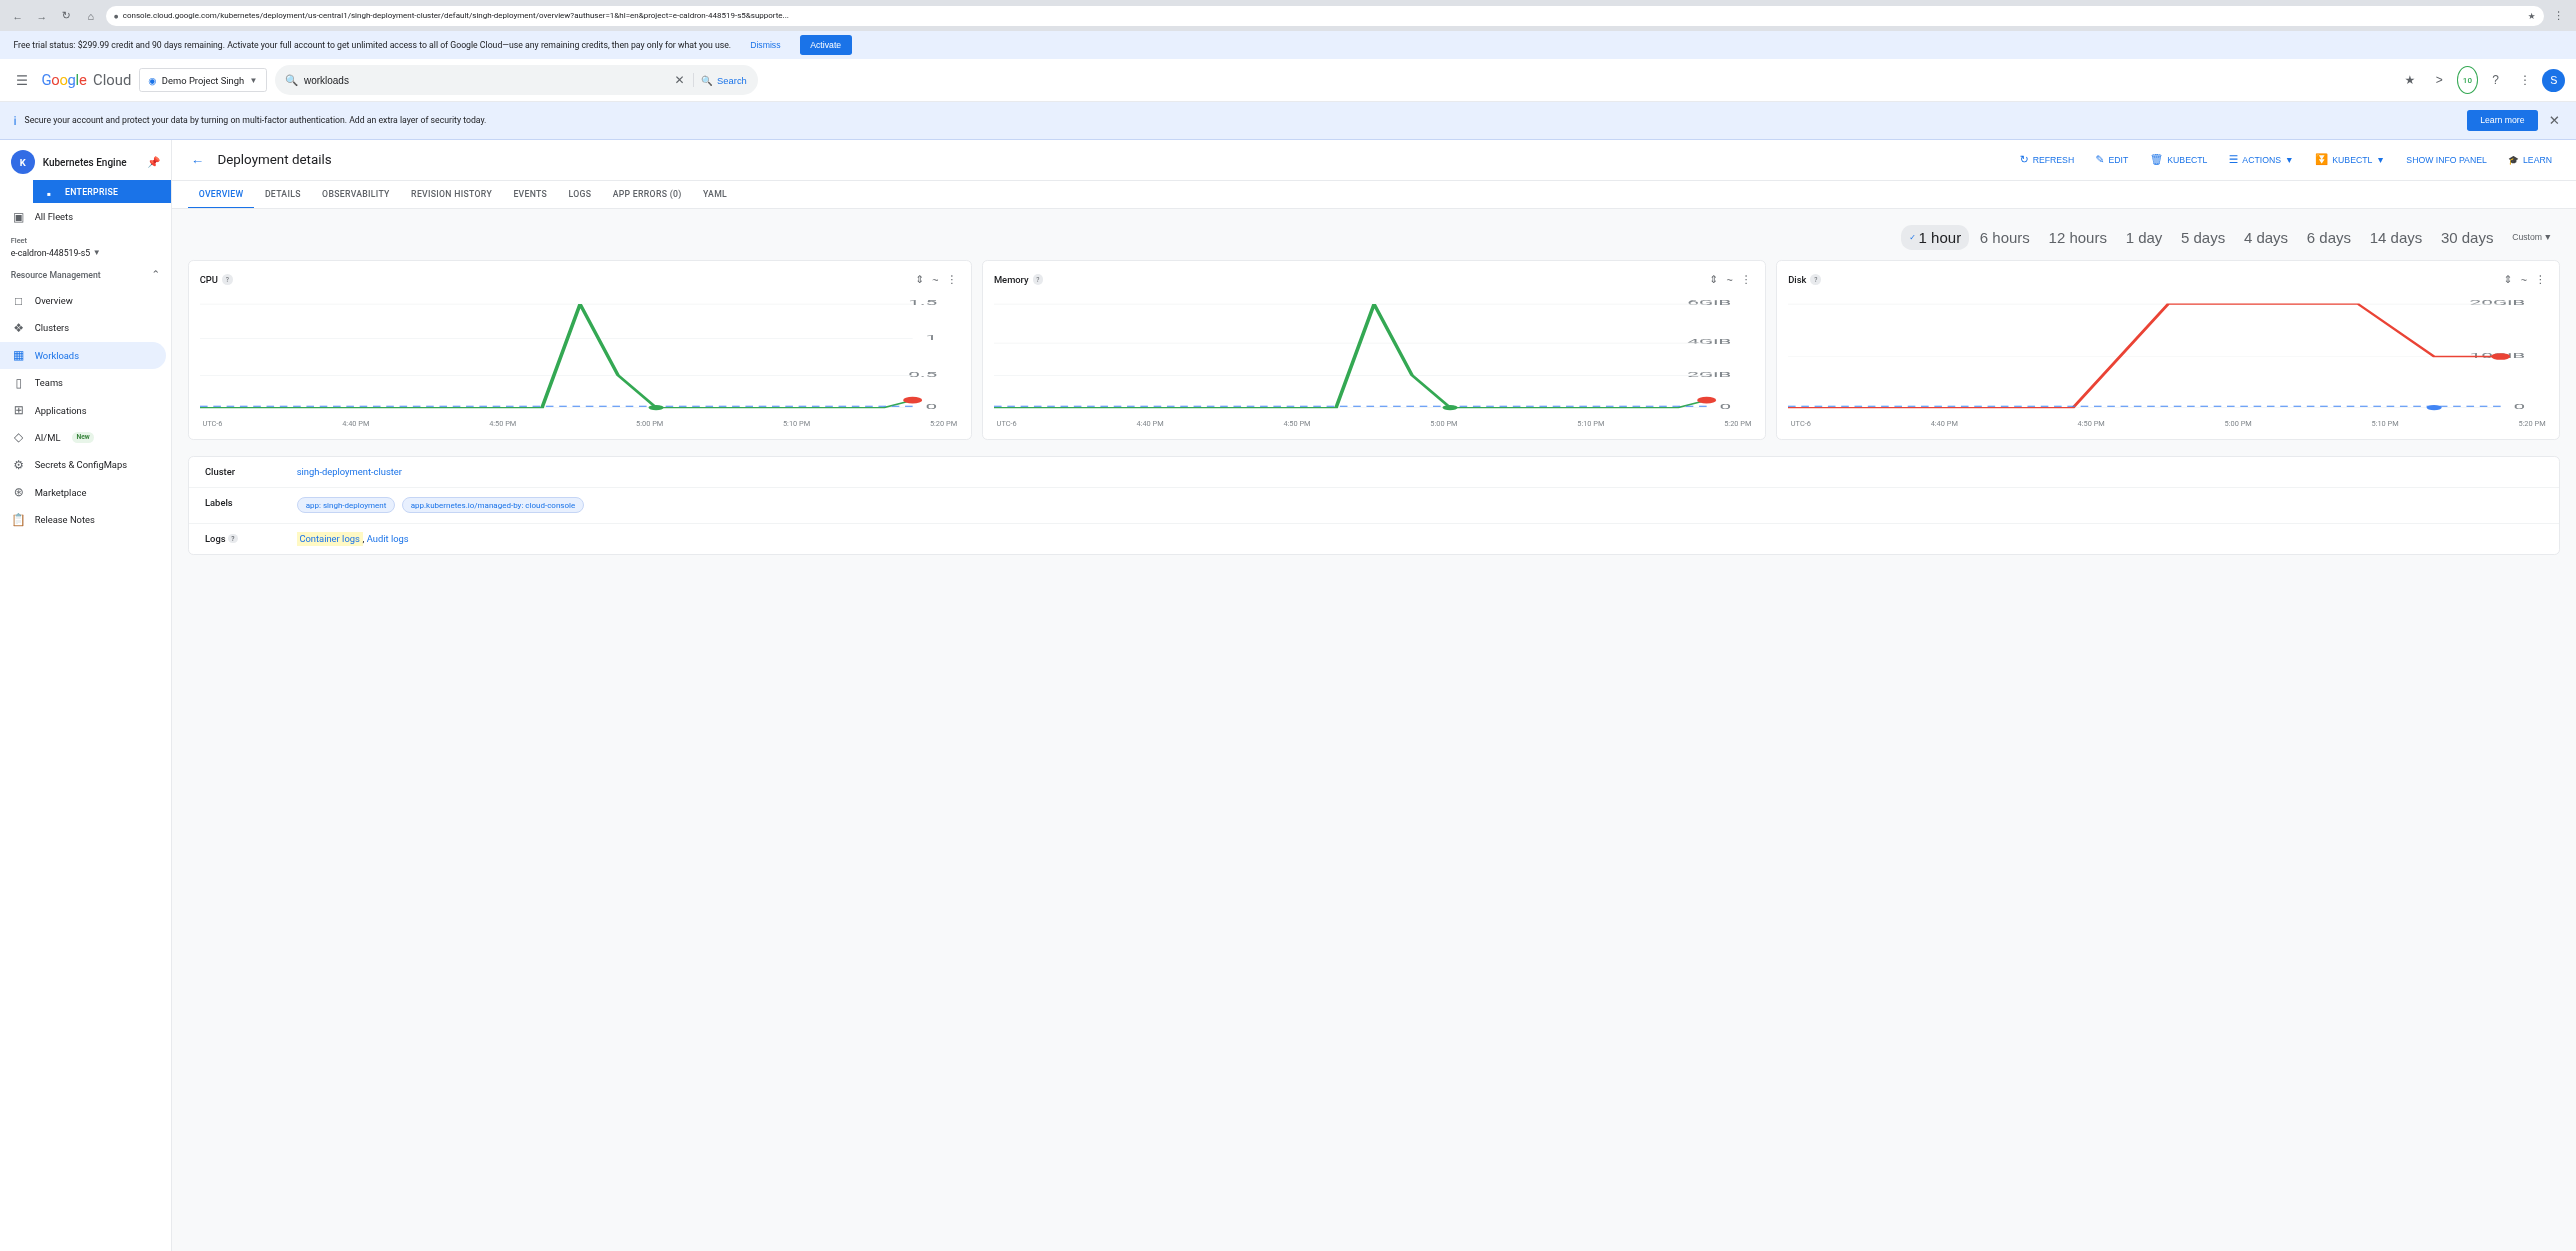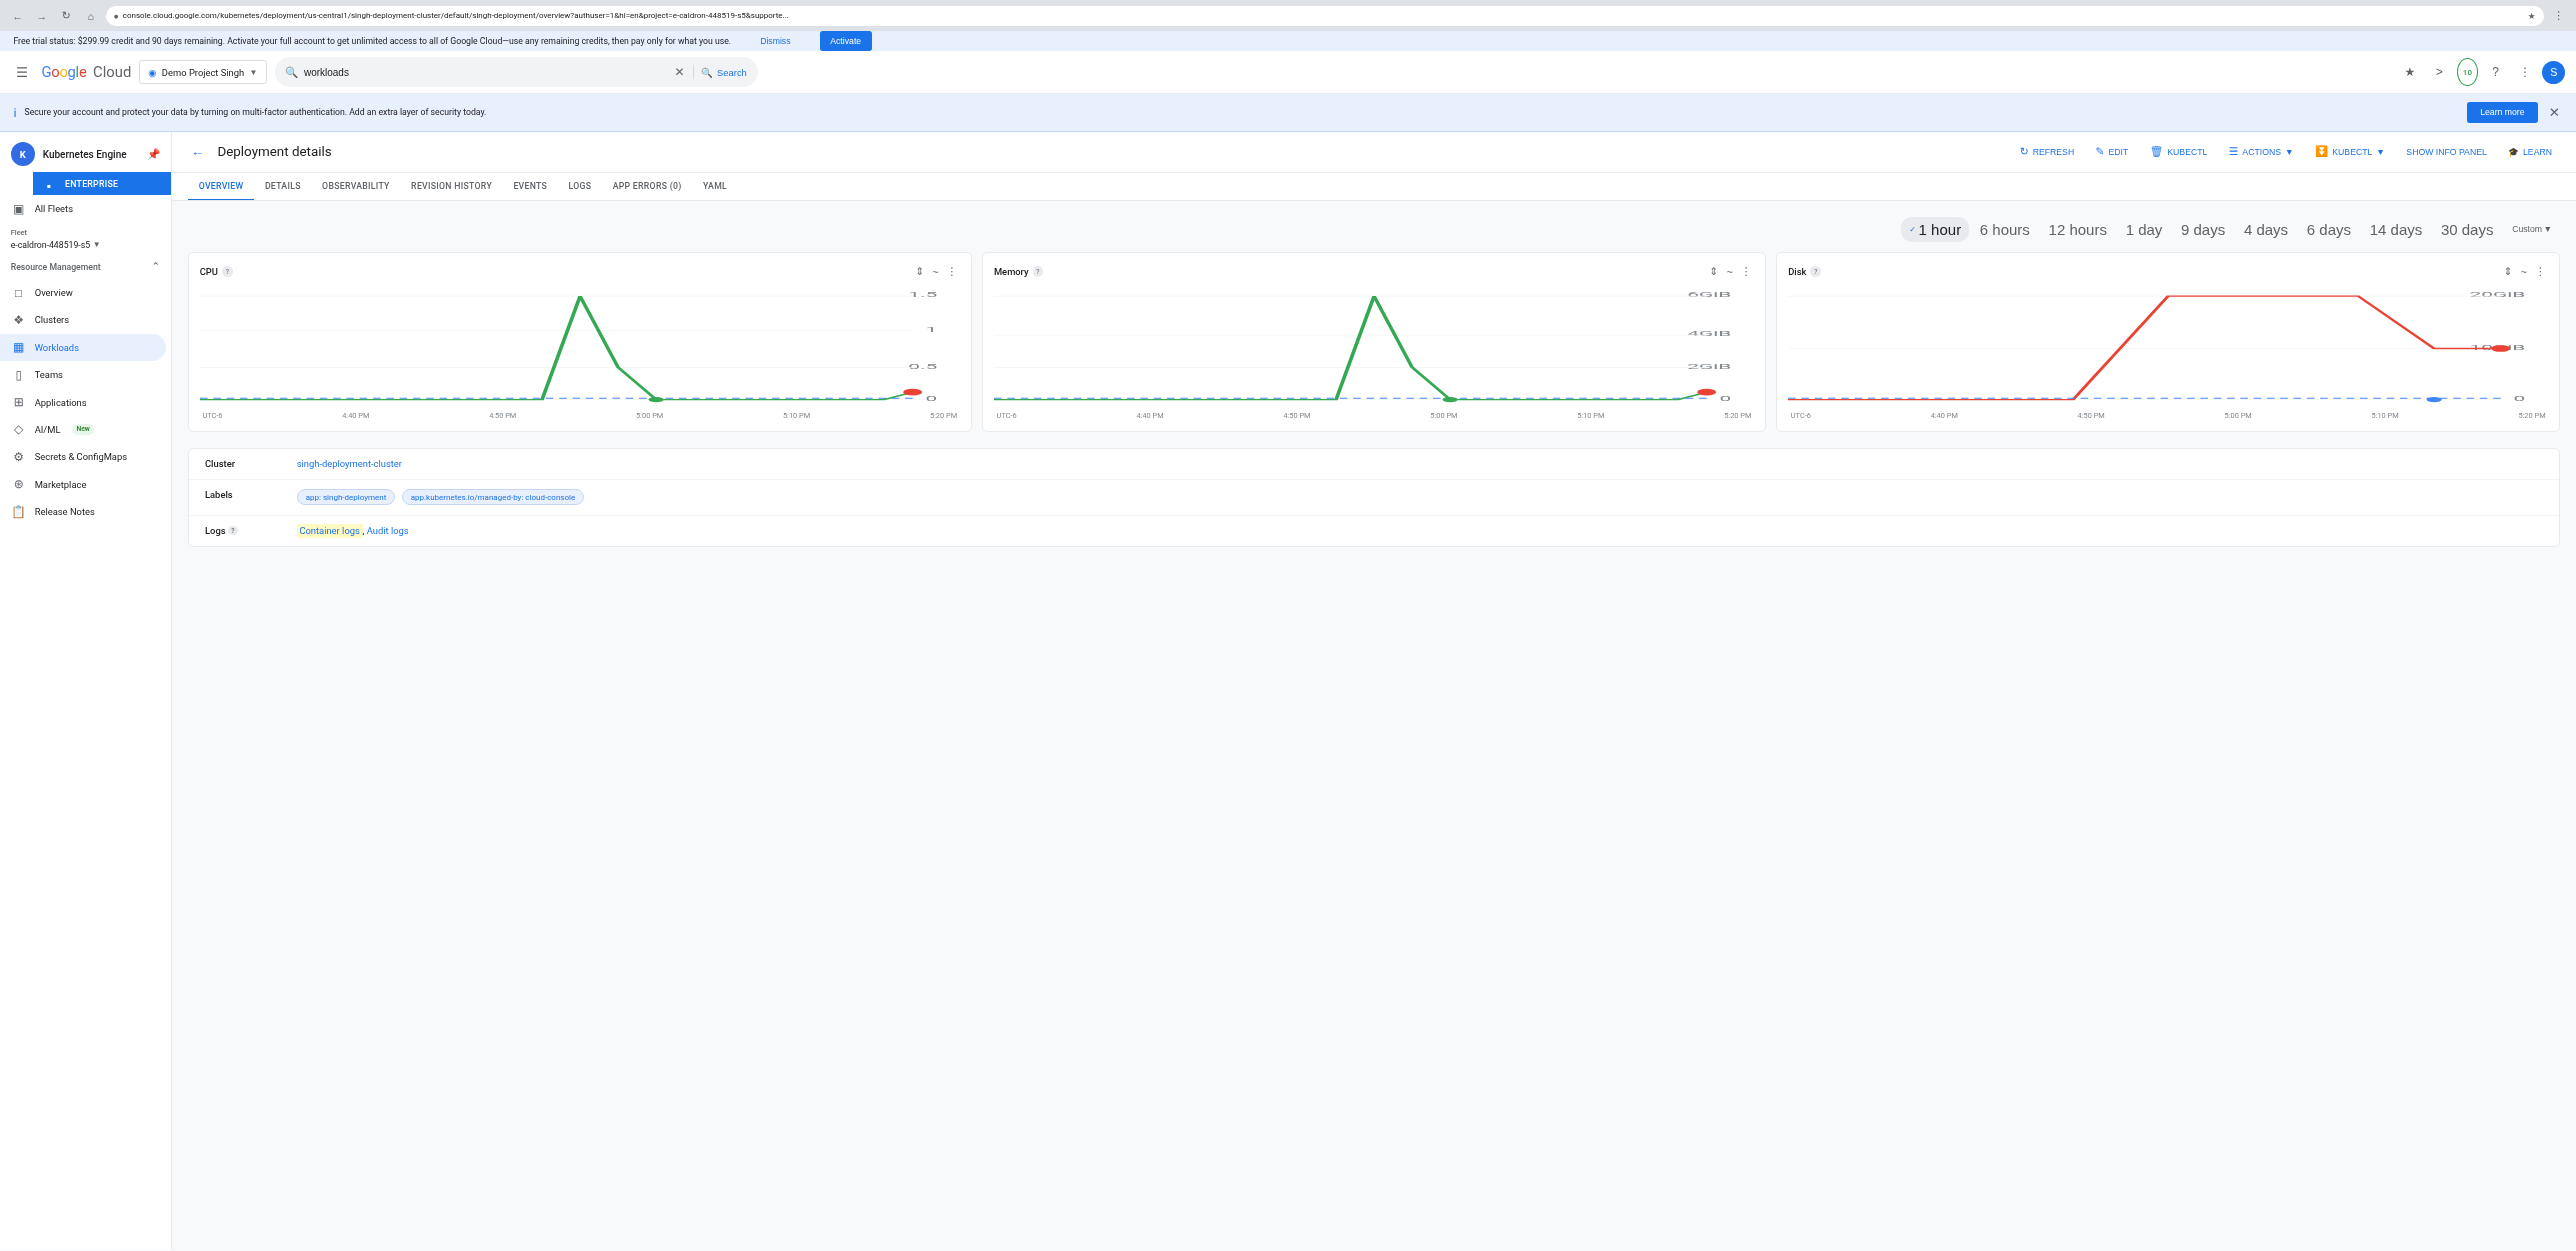--- a/index.html
+++ b/index.html
@@ -33,26 +33,26 @@
       padding: 0 8px;
       font-size: 8px;
       color: #202124;
       gap: 4px;
     }
     .browser-address-text { flex: 1; overflow: hidden; white-space: nowrap; text-overflow: ellipsis; font-size: 8px; }
 
     
     .trial-banner {
       background: #e8f0fe;
-      height: 20px;
+      height: 28px;
       display: flex; align-items: center;
       padding: 0 13.4px;
       font-size: 8.7px;
       color: #202124;
-      gap: 21px;
+      gap: 11px;
     }
     .trial-dismiss-btn {
       background: transparent; border: none; cursor: pointer;
       font-size: 8.7px; color: #1a73e8; font-weight: 500;
       padding: 4px 8px;
     }
     .trial-activate-btn {
       background: #1a73e8; color: #fff; border: none;
       border-radius: 2.7px; padding: 4.7px 10.7px;
       font-size: 8.7px; font-weight: 500; cursor: pointer;
@@ -574,21 +574,21 @@
         <button class="time-range-btn">
           <span>6 hours</span>
         </button>
         <button class="time-range-btn">
           <span>12 hours</span>
         </button>
         <button class="time-range-btn">
           <span>1 day</span>
         </button>
         <button class="time-range-btn">
-          <span>9 days</span>
+          <span>5 days</span>
         </button>
         <button class="time-range-btn">
           <span>4 days</span>
         </button>
         <button class="time-range-btn">
           <span>6 days</span>
         </button>
         <button class="time-range-btn">
           <span>14 days</span>
         </button>

